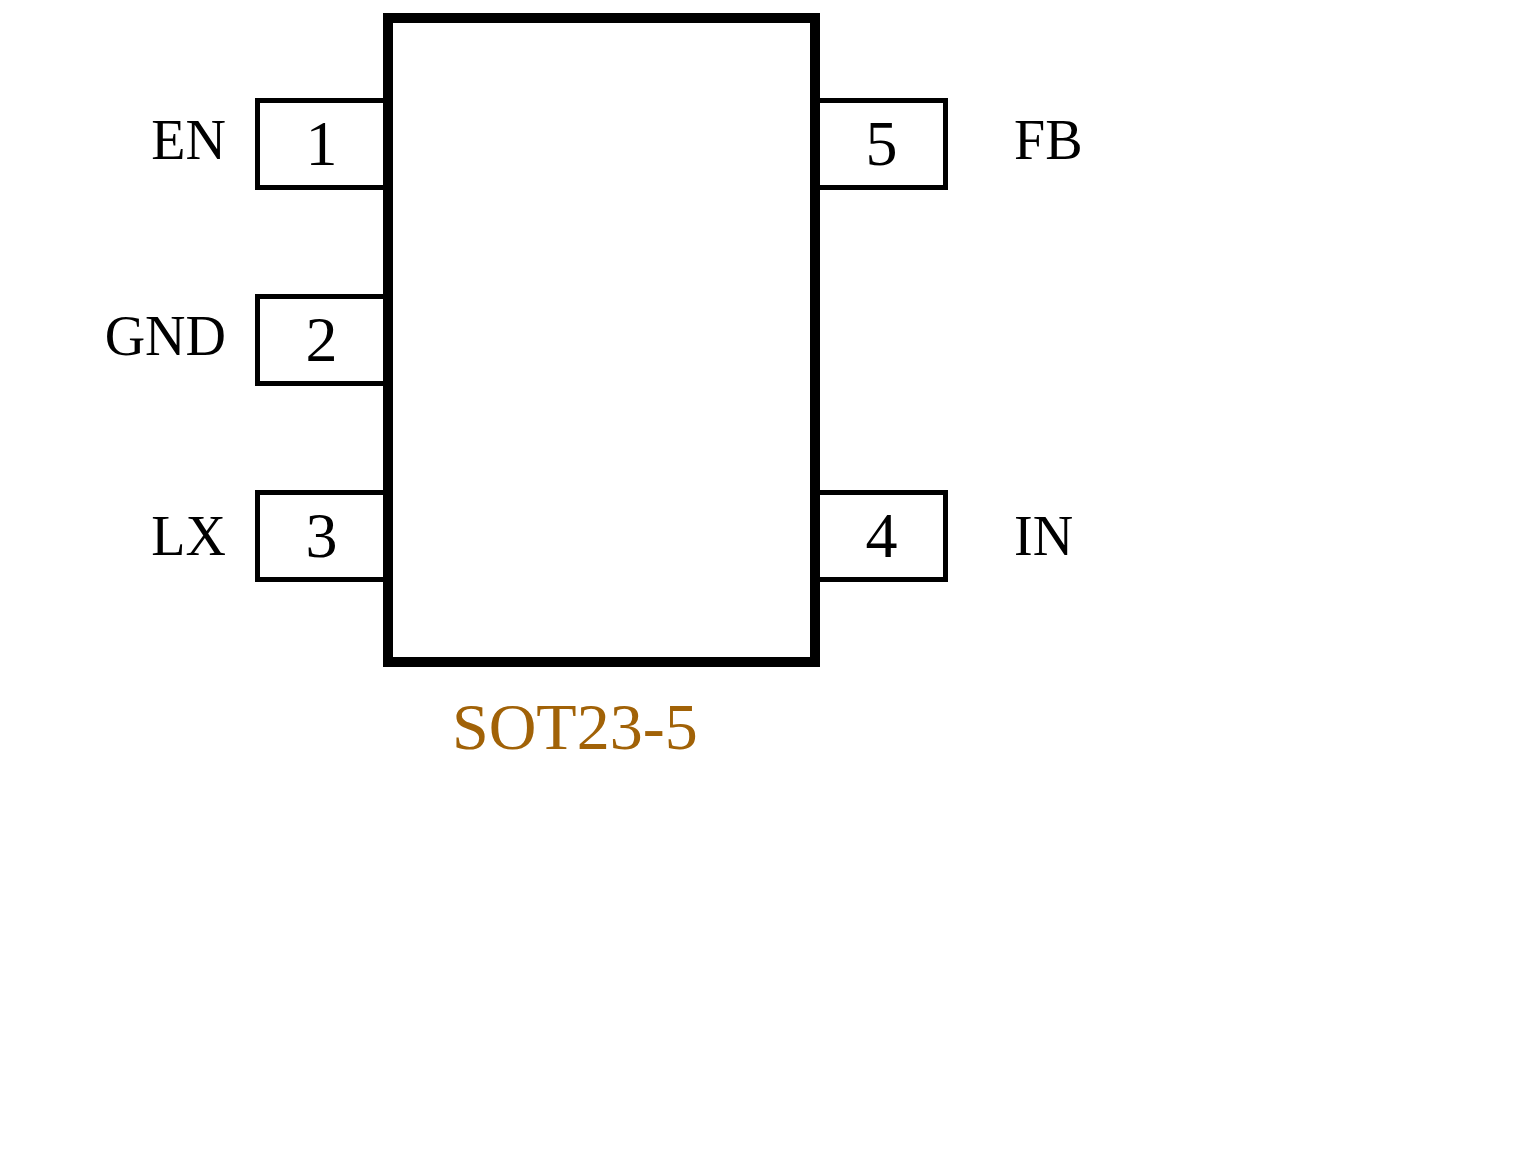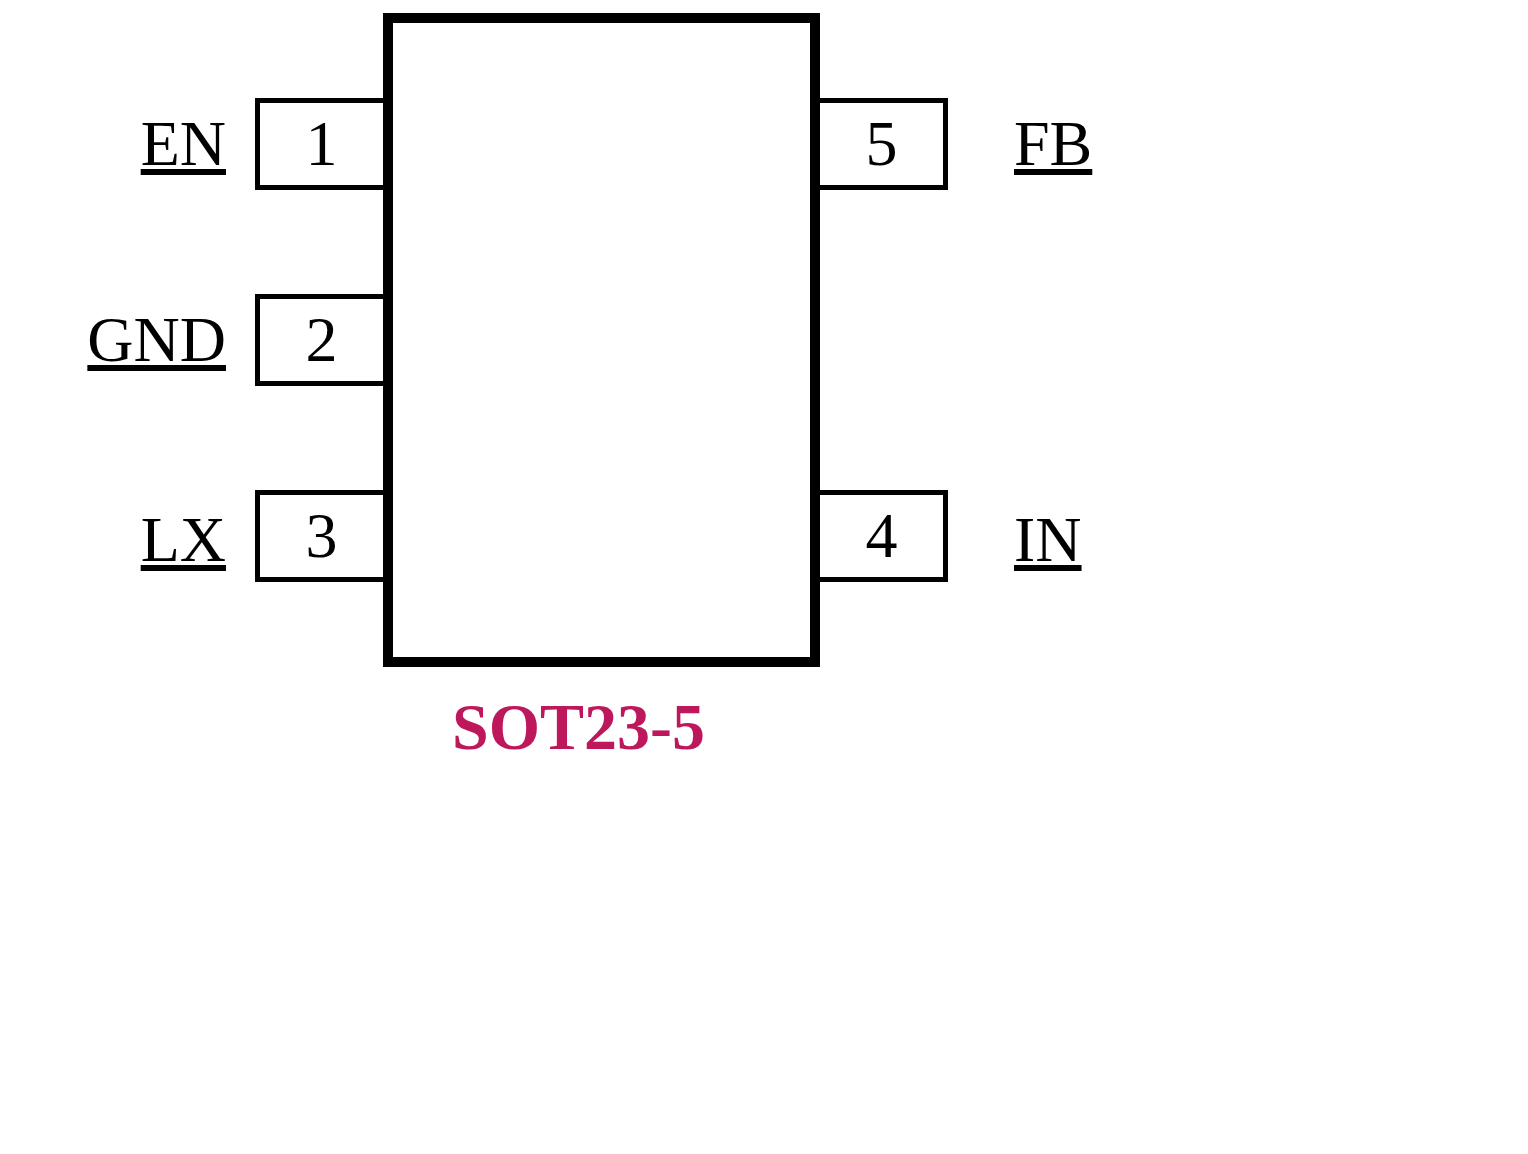--- a/index.html
+++ b/index.html
@@ -5,25 +5,25 @@
   html, body { margin:0; padding:0; background:#fff; }
   body { width:1528px; height:1154px; position:relative; overflow:hidden;
          font-family:"Liberation Serif","DejaVu Serif",serif; color:#000; }
   .body-rect { position:absolute; left:383px; top:13px; width:417px; height:634px;
                border:10px solid #000; background:#fff; }
   .pin { position:absolute; width:123px; height:82px; border:5px solid #000;
          background:#fff; display:flex; align-items:center; justify-content:center;
          font-size:64px; line-height:1; }
   .pin.left { left:255px; border-right:none; }
   .pin.right { left:820px; border-left:none; }
-  .label { position:absolute; font-size:64px; line-height:1;text-decoration:underline; }
+  .label { position:absolute; font-size:56px; line-height:1; }
   .label.left { text-align:right; right:1302px; }
   .label.right { left:1014px; }
-  .title { position:absolute; left:452px; top:694px; font-size:66px; font-weight:bold;
-           color:#be185d; line-height:1; }
+  .title { position:absolute; left:452px; top:694px; font-size:66px; font-weight:normal;
+           color:#a16207; line-height:1; }
 </style>
 </head>
 <body>
 
 <div class="body-rect"></div>
 
 <div class="pin left" style="top:98px;">
   <span>1</span>
 </div>
 <div class="label left" style="top:112px;">EN</div>

